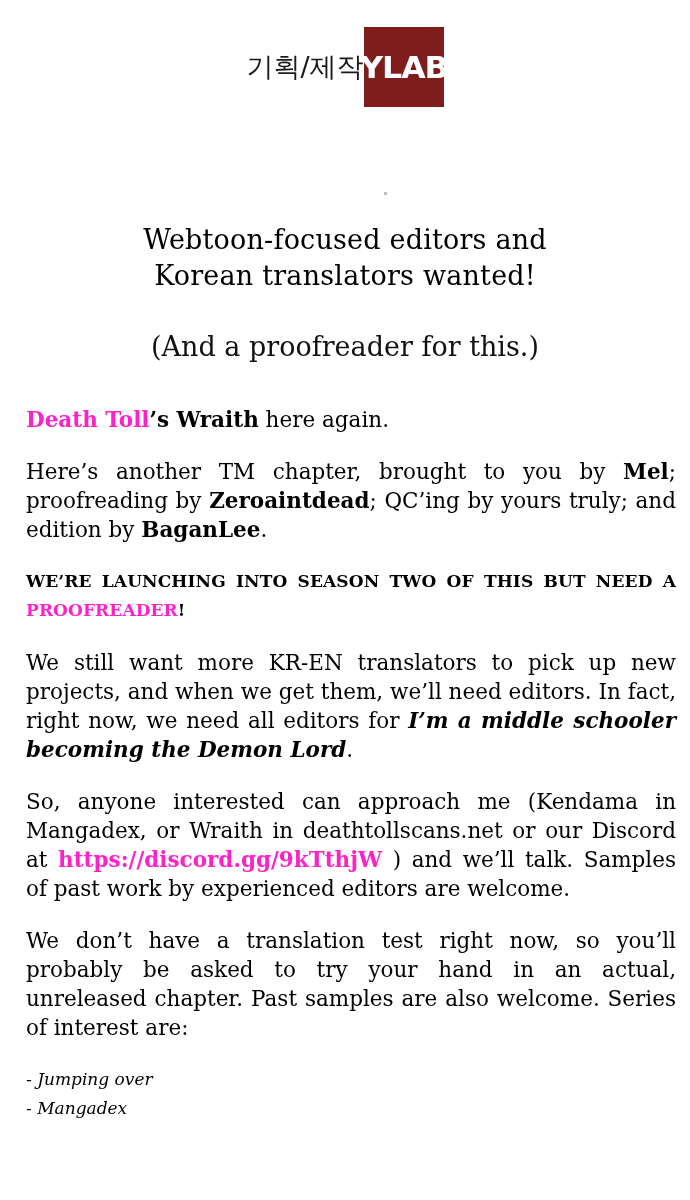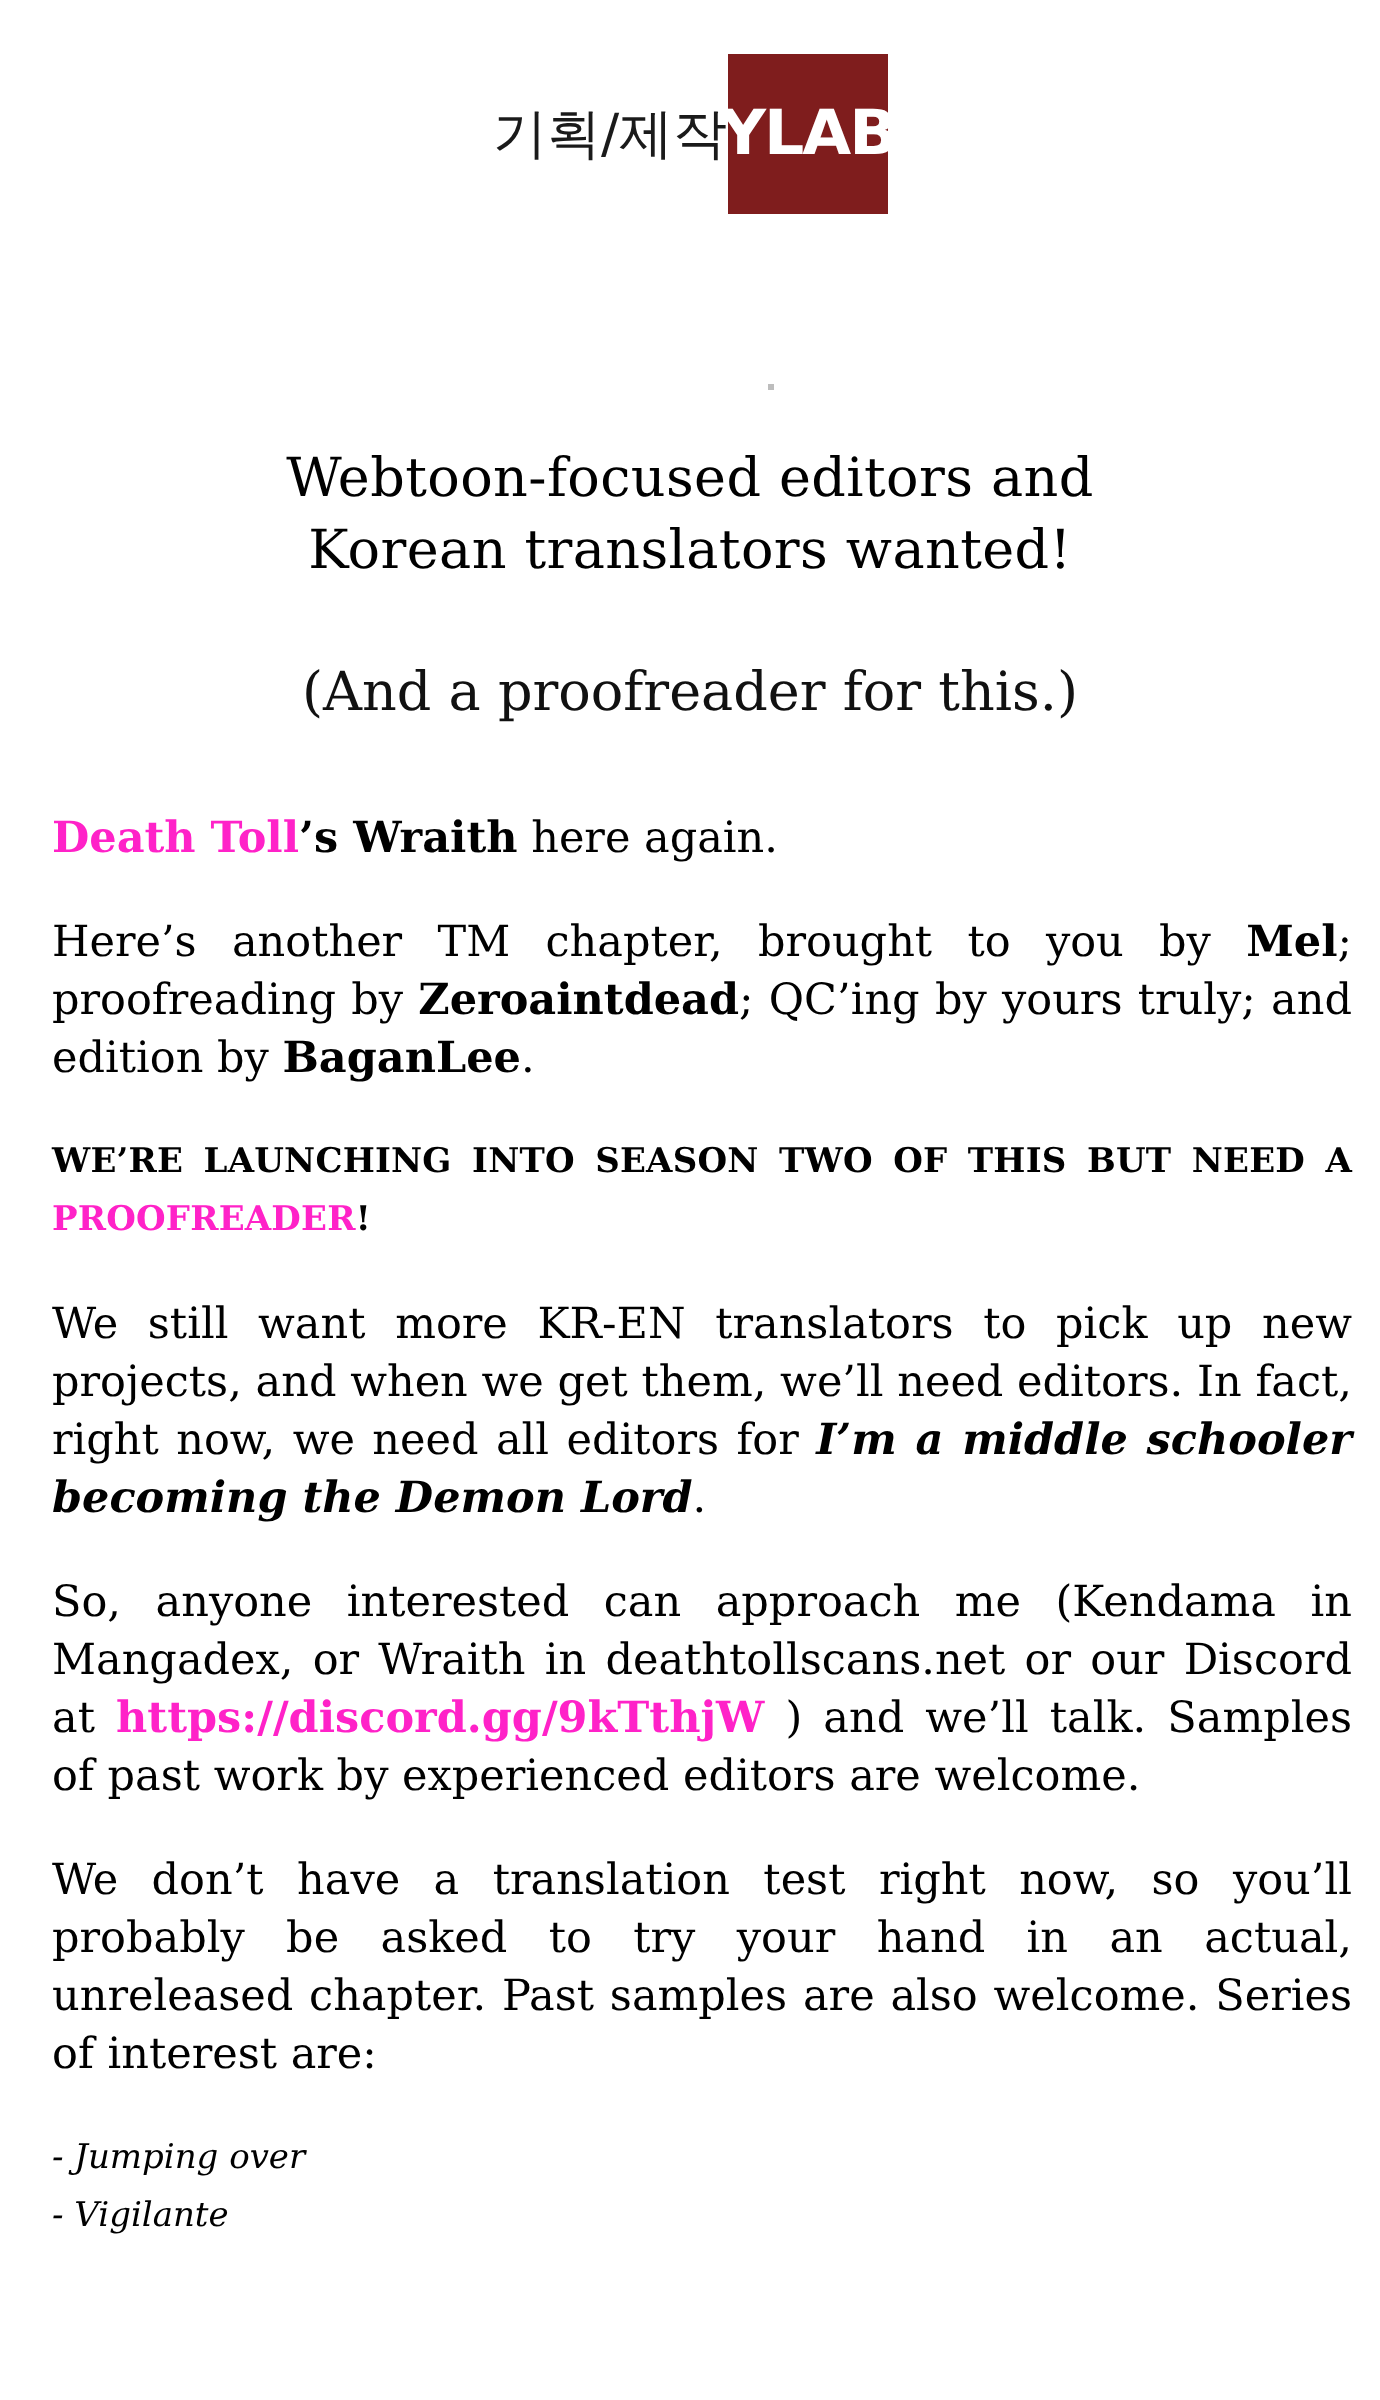--- a/index.html
+++ b/index.html
@@ -152,16 +152,16 @@
   </p>
 
   <p class="para">
     <span>So, anyone interested can approach me (Kendama in Mangadex, or Wraith in deathtollscans.net or our Discord at </span><span class="pink-link">https://discord.gg/9kTthjW</span><span> ) and we’ll talk. Samples of past work by experienced editors are welcome.</span>
   </p>
 
   <p class="para">We don’t have a translation test right now, so you’ll probably be asked to try your hand in an actual, unreleased chapter. Past samples are also welcome. Series of interest are:</p>
 
   <div class="series-list">
     <div class="item">- Jumping over</div>
-    <div class="item">- Vigilante</div>
+    <div class="item">- Mangadex</div>
   </div>
 
 </div>
 
 </body></html>

